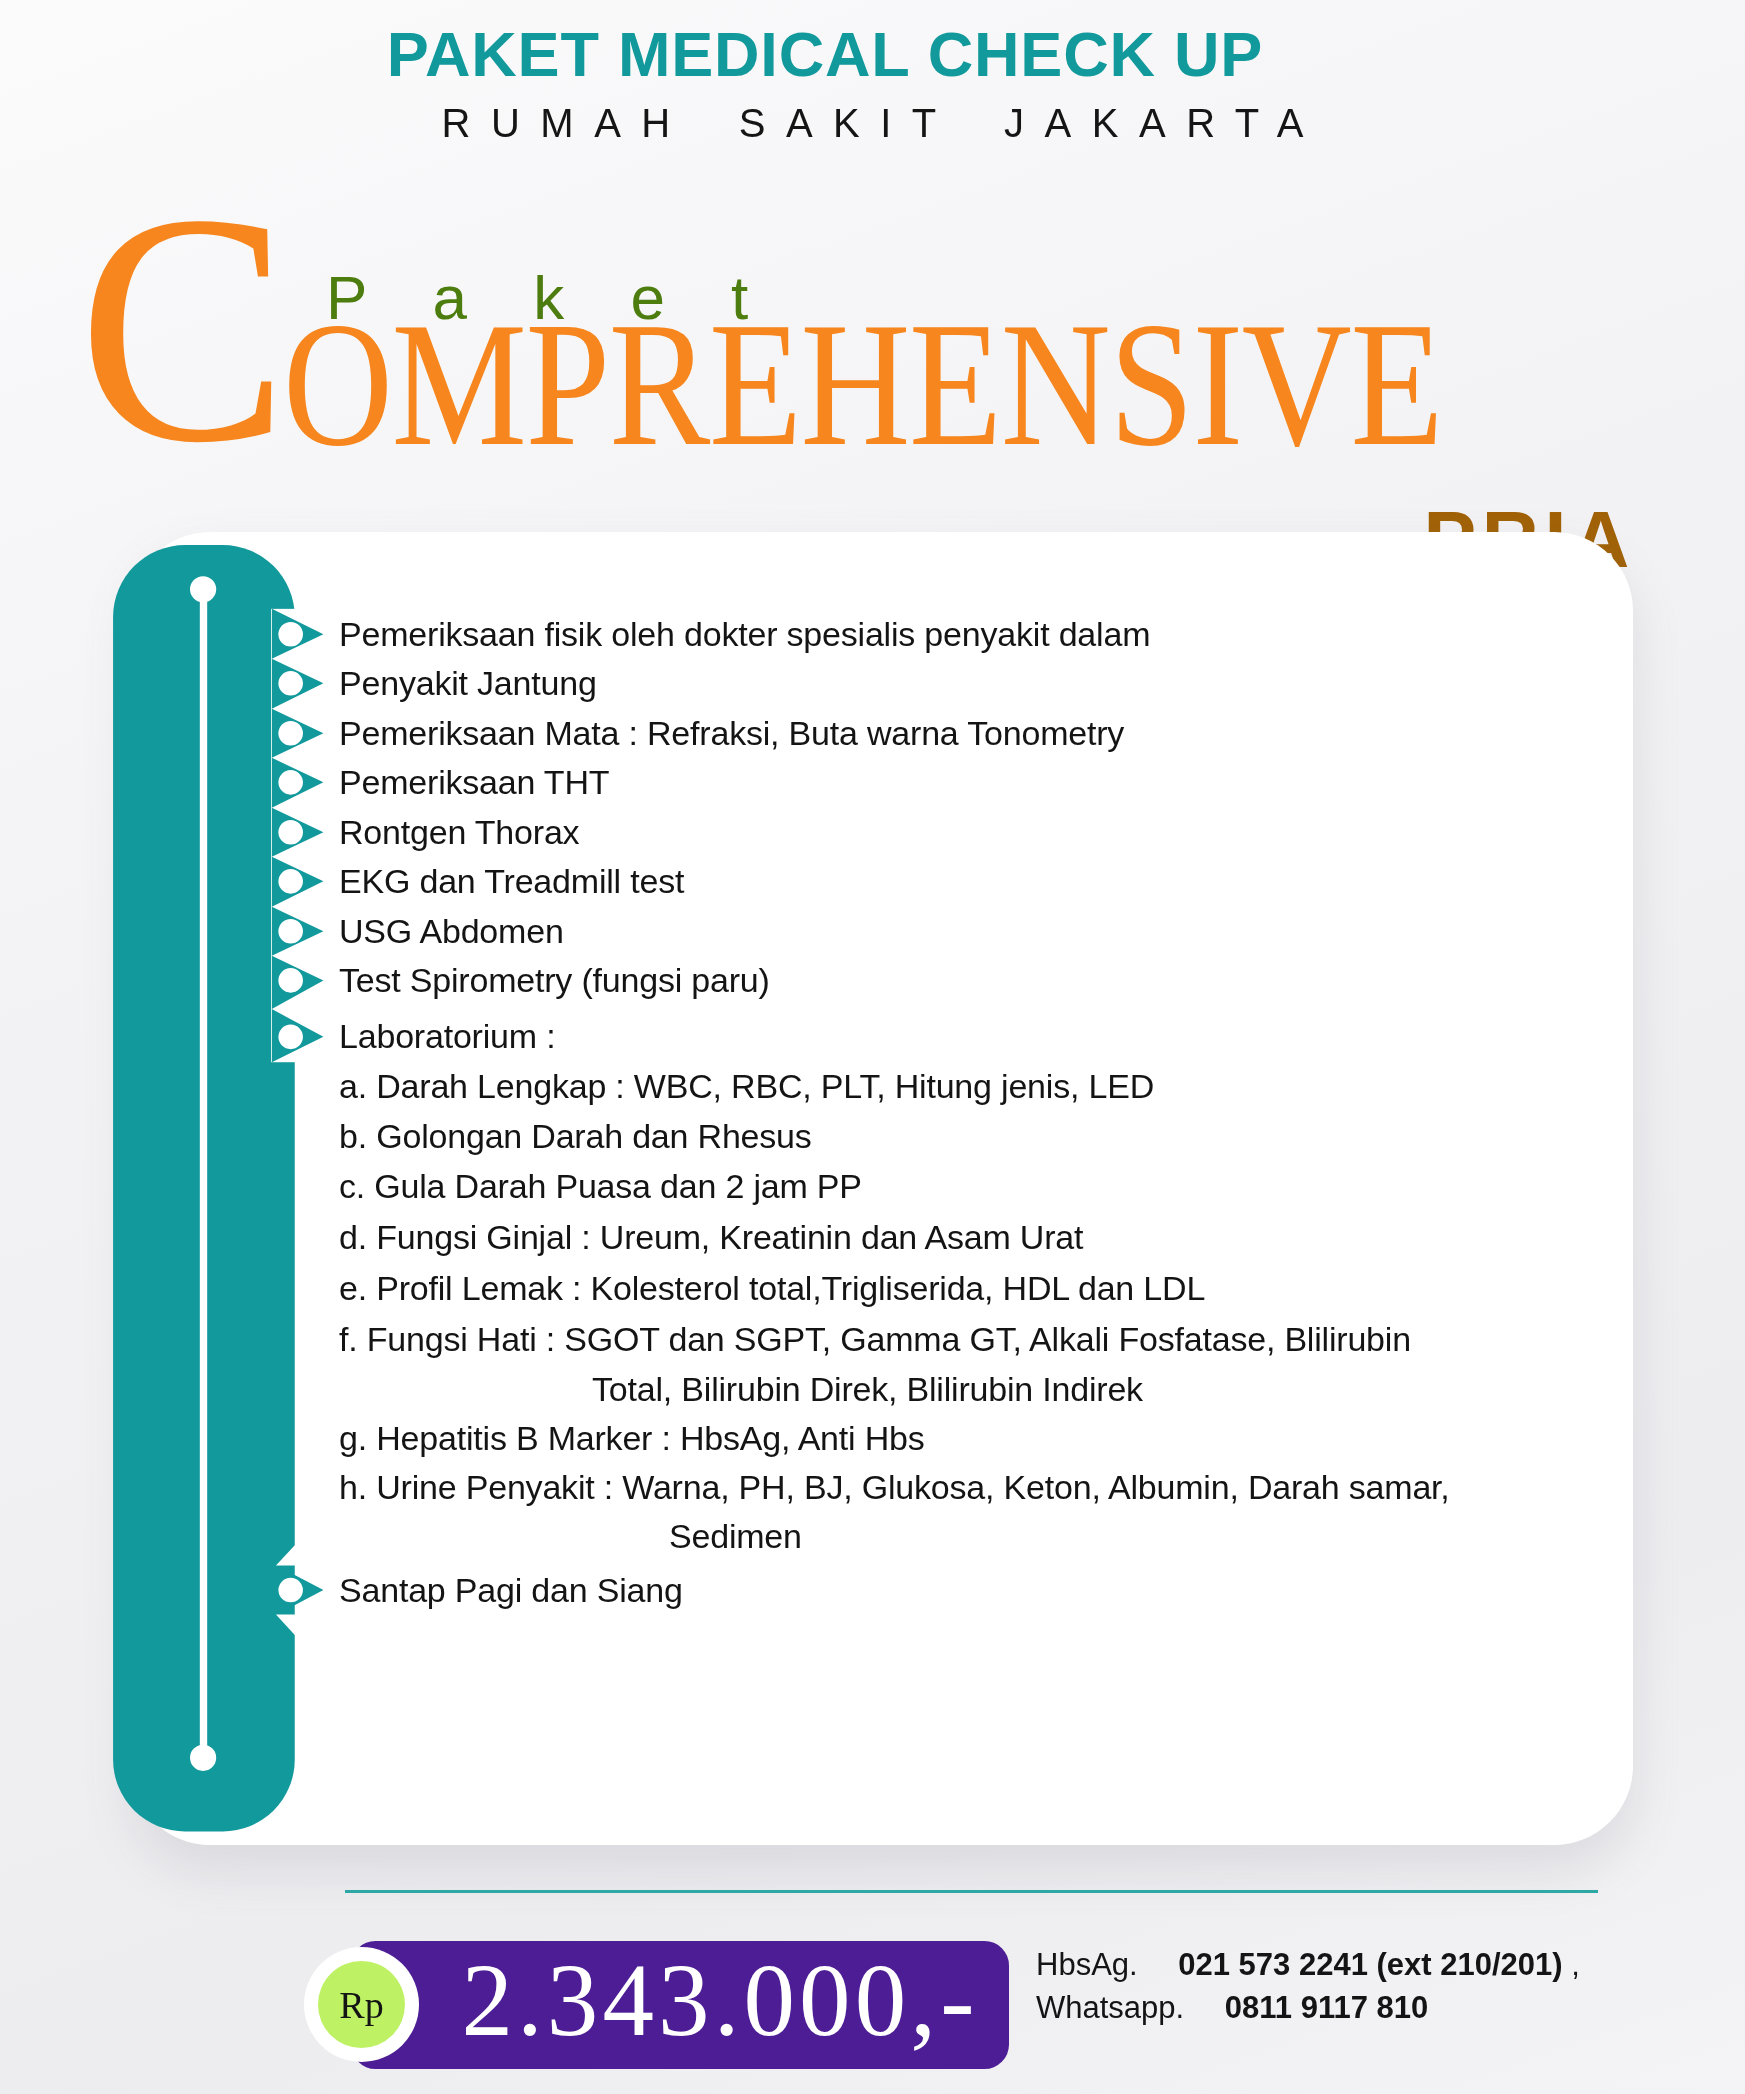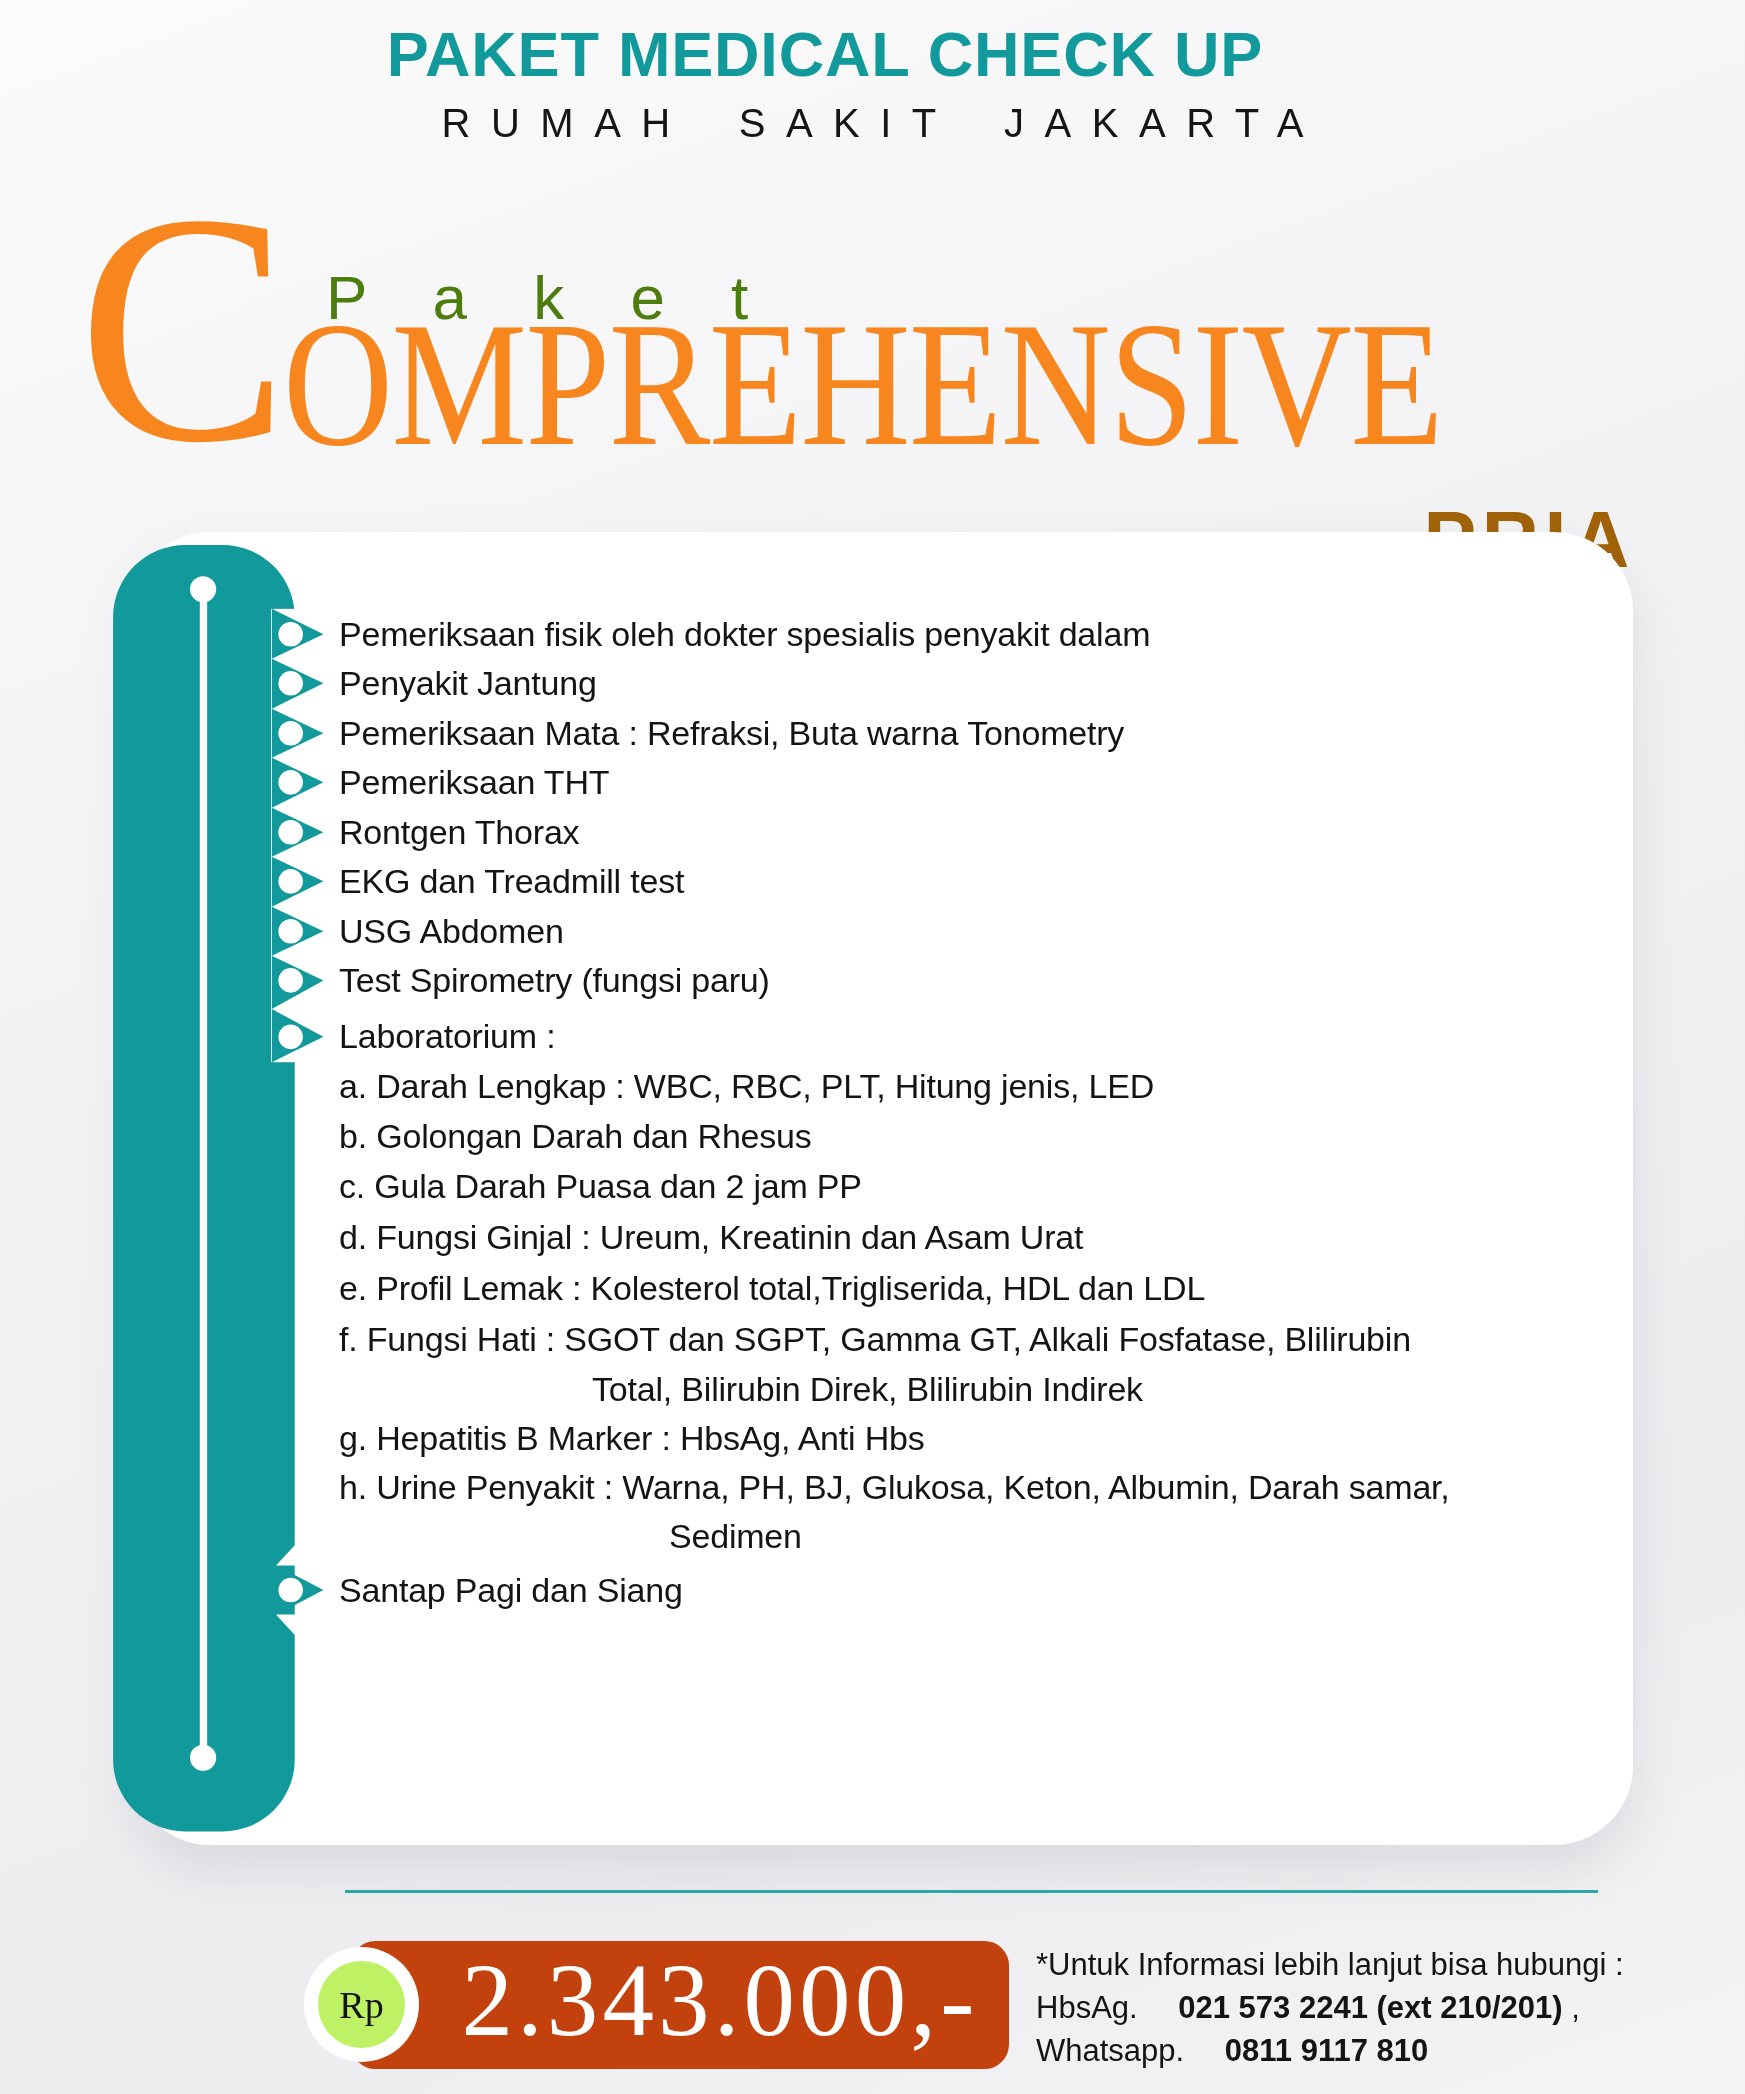--- a/index.html
+++ b/index.html
@@ -60,21 +60,21 @@
   }
   .row .b{font-weight:400;}
   .row .v{font-weight:400;}
 
   
   .separator{
     left:345px;top:1890px;width:1253px;height:3.3px;background:#2EA8A5;
   }
   .price-bar{
     left:351px;top:1941px;width:658px;height:128px;
-    background:#c2410c;border-radius:24.5px;
+    background:#4c1d95;border-radius:24.5px;
     display:flex;align-items:center;justify-content:center;
     padding-left:80px;box-sizing:border-box;
   }
   .price-amount{
     font-family:"Liberation Serif",serif;font-size:103px;color:#ffffff;
     letter-spacing:4.1px;white-space:nowrap;transform:translateY(-4.9px);
   }
   .price-ring{
     left:304px;top:1947px;width:115px;height:115px;border-radius:50%;
     background:#ffffff;
@@ -162,17 +162,16 @@
 
 <div class="abs price-bar">
   <span class="price-amount">2.343.000,-</span>
 </div>
 <div class="abs price-ring"></div>
 <div class="abs price-coin">
   <span>Rp</span>
 </div>
 
 <div class="abs contact">
-  <div>*Untuk Informasi lebih lanjut bisa hubungi :</div>
   <div><span>HbsAg. </span><b>021 573 2241 (ext 210/201)</b><span> ,</span></div>
   <div><span>Whatsapp. </span><b>0811 9117 810</b></div>
 </div>
 
 
 </body></html>

